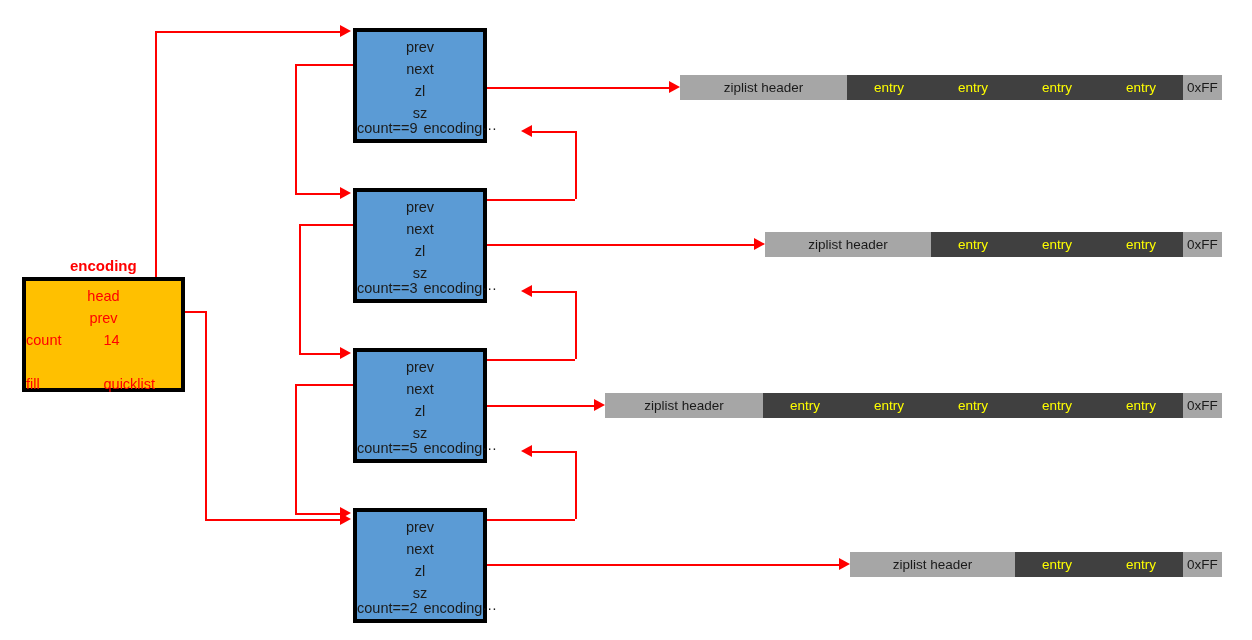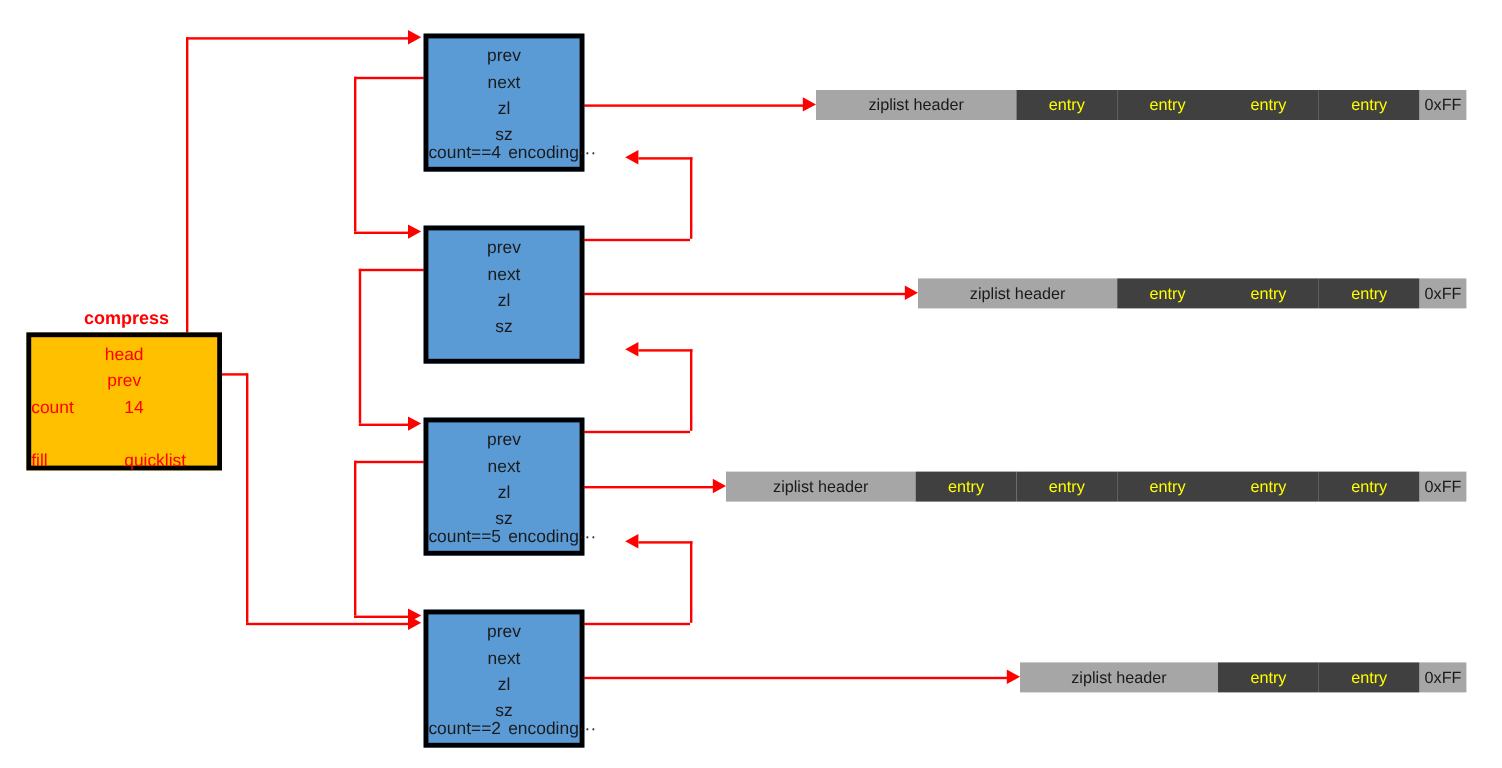--- a/index.html
+++ b/index.html
@@ -212,21 +212,21 @@
 
   <div class="hline" style="left:448px; top:244px; width:309px;"></div>
   <div class="arrow-r" style="left:754px; top:238px;"></div>
 
   <div class="hline" style="left:448px; top:405px; width:149px;"></div>
   <div class="arrow-r" style="left:594px; top:399px;"></div>
 
   <div class="hline" style="left:448px; top:564px; width:394px;"></div>
   <div class="arrow-r" style="left:839px; top:558px;"></div>
 
-  <div class="quicklist-title">compress</div>
+  <div class="quicklist-title">encoding</div>
 
   <div class="quicklist-box">
     <div class="ql-row single" style="top:4px;">
       <span class="lbl">head</span>
     </div>
     <div class="ql-row single" style="top:26px;">
       <span class="lbl">prev</span>
     </div>
     <div class="ql-row" style="top:48px;">
       <span class="lbl">count</span>
@@ -237,29 +237,32 @@
       <span class="val">quicklist</span>
     </div>
   </div>
 
   <div class="node-box" style="left:353px; top:28px;">
     <div class="node-field" style="top:5px;">prev</div>
     <div class="node-field" style="top:27px;">next</div>
     <div class="node-field" style="top:49px;">zl</div>
     <div class="node-field" style="top:71px;">sz</div>
     <div class="node-bottom">
-      <span class="count">count==4</span><span>encoding···</span>
+      <span class="count">count==9</span><span>encoding···</span>
     </div>
   </div>
 
   <div class="node-box" style="left:353px; top:188px;">
     <div class="node-field" style="top:5px;">prev</div>
     <div class="node-field" style="top:27px;">next</div>
     <div class="node-field" style="top:49px;">zl</div>
     <div class="node-field" style="top:71px;">sz</div>
+    <div class="node-bottom">
+      <span class="count">count==3</span><span>encoding···</span>
+    </div>
   </div>
 
   <div class="node-box" style="left:353px; top:348px;">
     <div class="node-field" style="top:5px;">prev</div>
     <div class="node-field" style="top:27px;">next</div>
     <div class="node-field" style="top:49px;">zl</div>
     <div class="node-field" style="top:71px;">sz</div>
     <div class="node-bottom">
       <span class="count">count==5</span><span>encoding···</span>
     </div>

